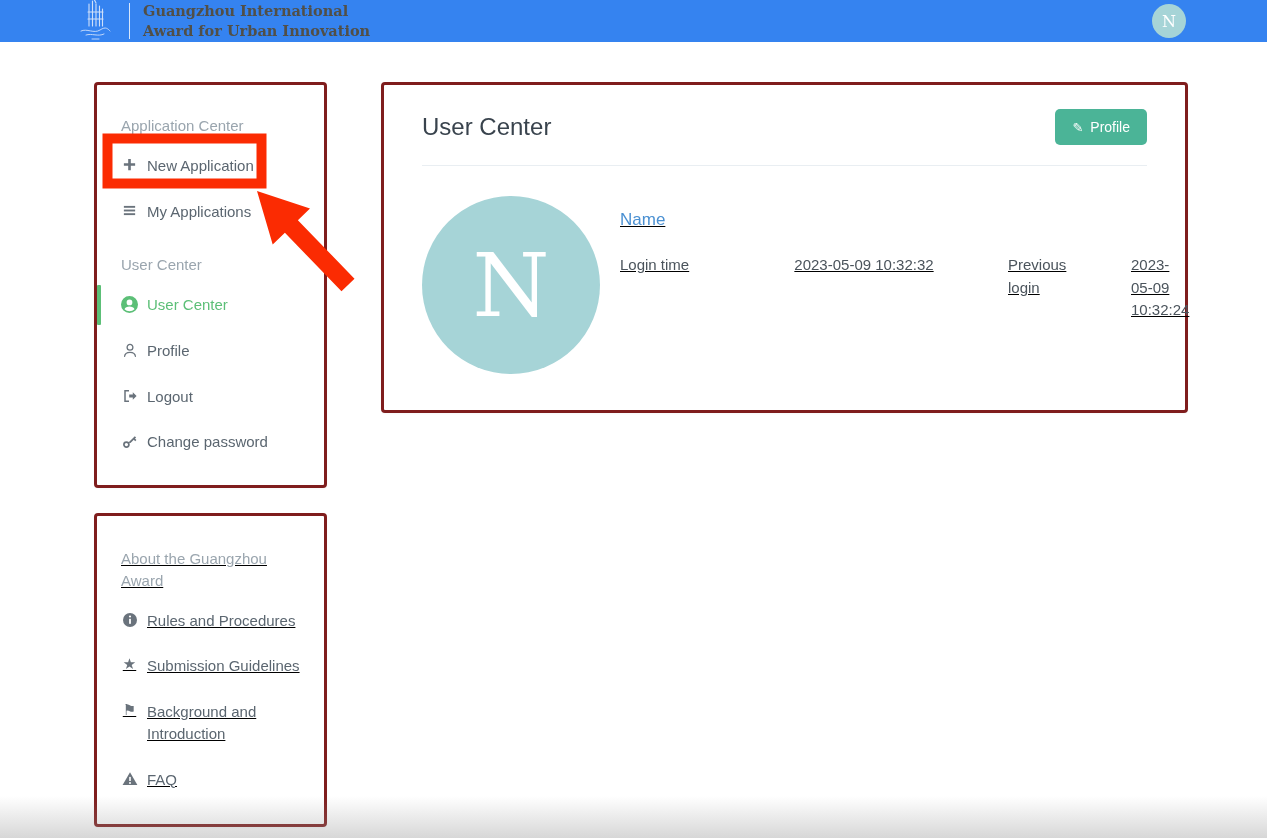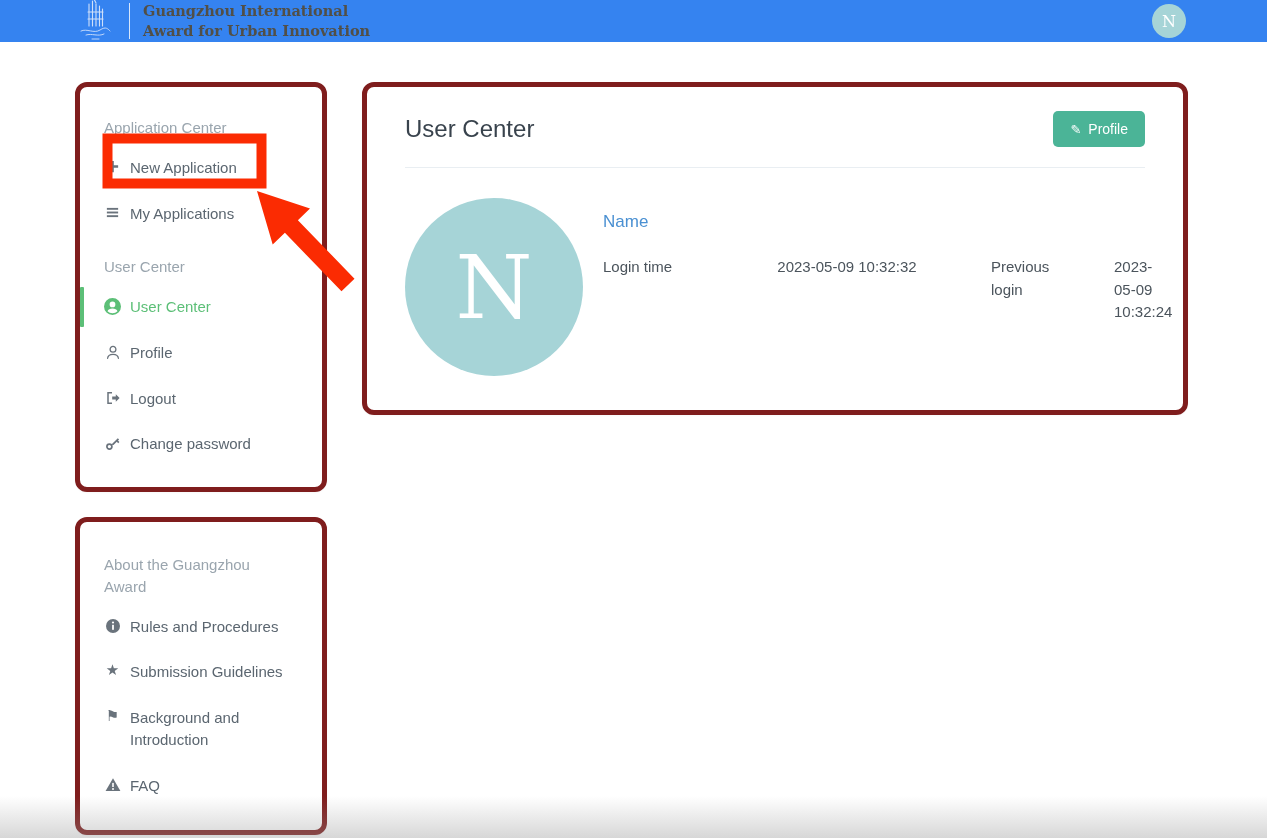--- a/index.html
+++ b/index.html
@@ -29,29 +29,30 @@
     width:34px; height:34px; border-radius:50%;
     background:#a6d4d7; color:#ffffff;
     font-family:"DejaVu Serif", serif; font-size:16px;
     display:flex; align-items:center; justify-content:center;
     cursor:pointer;
   }
 
   
   .card {
     background:#ffffff;
-    border:5px solid #7f1d1d;
-    border-radius:12px;
+    border:3px solid #7f1d1d;
+    border-radius:4px;
     box-shadow:0 1px 2px rgba(0,0,0,.03);
+    margin-left:19px;
   }
 
   
   .sidebar { position:absolute; top:82px; left:75px; width:252px; }
   .side-card1 { padding:10px 0 20px; }
-  .side-card2 { margin-top:25px; padding:12px 0 22px; }
+  .side-card2 { margin-top:25px; padding:12px 0 22px;text-decoration:underline; }
   .side-heading {
     color:#9aa5ae; font-size:15px;
     padding:20px 24px 6px; line-height:1.45;
   }
   .side-item {
     position:relative;
     display:flex; align-items:flex-start; gap:9px;
     padding:12px 20px 12px 24px;
     font-size:15px; color:#5b6670; line-height:1.45;
     cursor:pointer;
@@ -81,21 +82,21 @@
   .btn-profile .pencil { font-family:"DejaVu Sans", sans-serif; font-size:13px; }
   .main-divider { margin:20px 38px 0; border-top:1px solid #e9eef2; }
   .main-body { display:flex; padding:30px 38px 0; gap:20px; }
   .big-avatar {
     width:178px; height:178px; border-radius:50%;
     background:#a6d4d7; color:#ffffff;
     font-family:"DejaVu Serif", serif; font-size:88px;
     display:flex; align-items:center; justify-content:center;
     flex:0 0 178px;
   }
-  .user-info { flex:1; padding-top:14px; }
+  .user-info { flex:1; padding-top:14px;text-decoration:underline; }
   .user-name { color:#4a90d2; font-size:17px; margin-bottom:24px; }
   .info-row { display:flex; font-size:15px; color:#4b545c; line-height:1.5;gap:38px; }
   .lbl1 { width:100px; flex:0 0 100px; }
   .val1 { width:212px; flex:0 0 212px;text-align:center; }
   .lbl2 { width:85px; flex:0 0 85px; }
   .val2 { flex:1; }
 
   
   .annotation-layer {
     position:absolute; top:0; left:0; width:1267px; height:838px;

